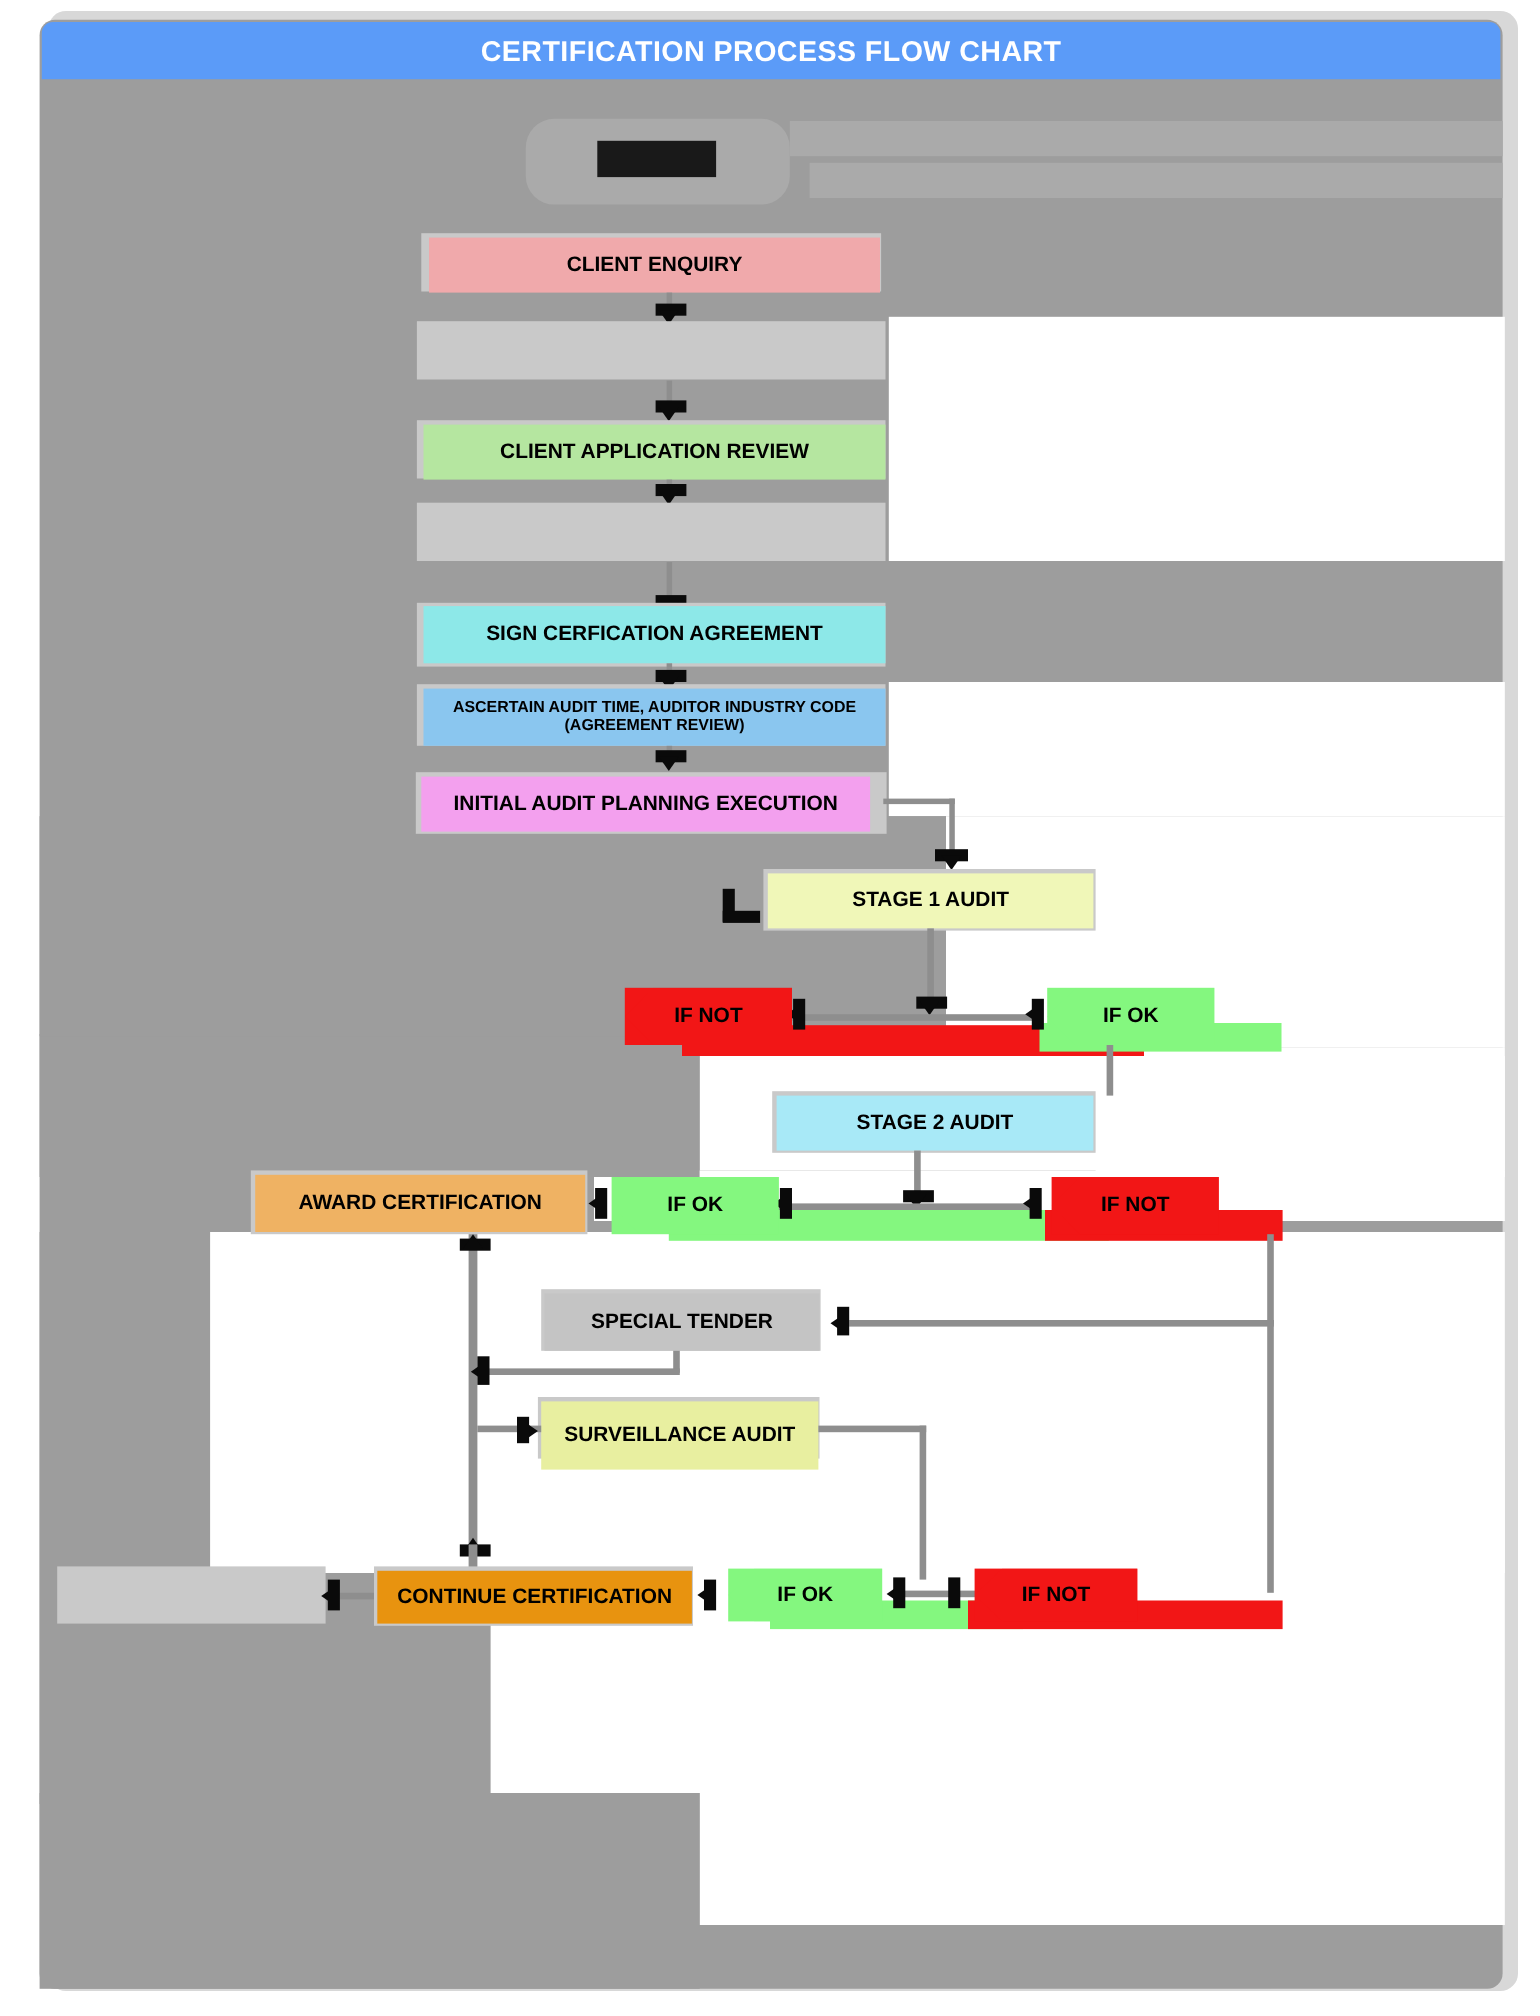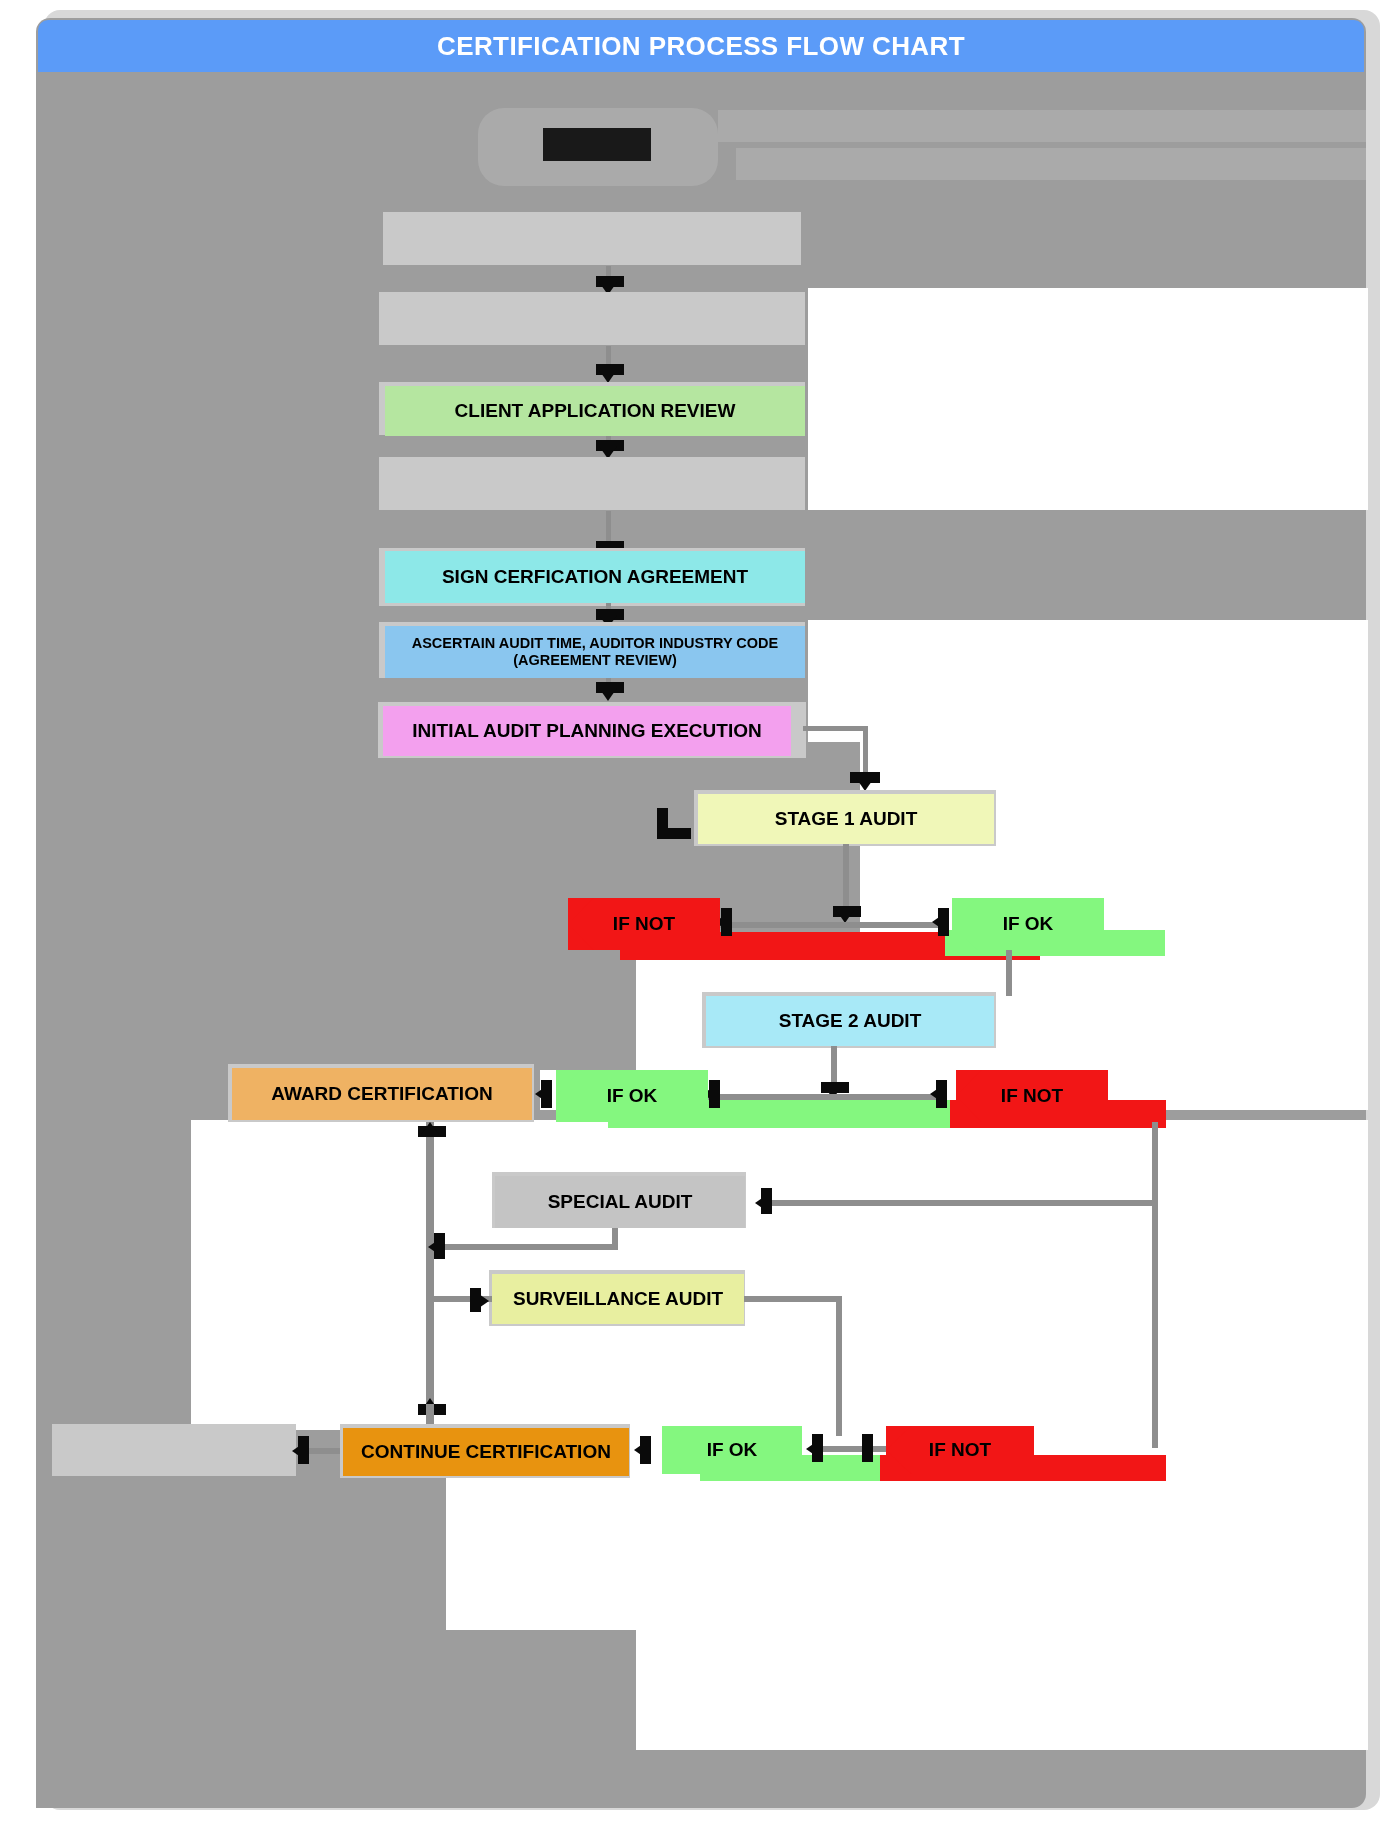--- a/index.html
+++ b/index.html
@@ -196,20 +196,21 @@
   <div class="title-bar">
     <span class="title-text">CERTIFICATION PROCESS FLOW CHART</span>
   </div>
 
   <div class="ph-round" style="left:478px; top:108px; width:240px; height:78px;"></div>
   <div class="ph-black" style="left:543px; top:128px; width:108px; height:33px;"></div>
   <div class="ph-bar" style="left:718px; top:110px; width:648px; height:32px;"></div>
   <div class="ph-bar" style="left:736px; top:148px; width:630px; height:32px;"></div>
 
   <div class="box-shadow" style="left:383px; top:212px; width:418px; height:53px;"></div>
+  <div class="box" style="left:390px; top:216px; width:410px; height:50px; background:#f0a9ab;">CLIENT ENQUIRY</div>
 
   <div class="ln" style="left:606px; top:266px; width:5px; height:22px;"></div>
   <div class="stub-h" style="left:596px; top:276px; width:28px;"></div>
   <div class="arrow-d" style="left:599px; top:282px;"></div>
 
   <div class="box-shadow" style="left:379px; top:292px; width:426px; height:53px;"></div>
 
   <div class="ln" style="left:606px; top:346px; width:5px; height:22px;"></div>
   <div class="stub-h" style="left:596px; top:364px; width:28px;"></div>
   <div class="arrow-d" style="left:599px; top:370px;"></div>
@@ -311,29 +312,29 @@
   <div class="ln" style="left:1152px; top:1122px; width:6px; height:82px;"></div>
   <div class="ln" style="left:772px; top:1200px; width:386px; height:6px;"></div>
   <div class="arrow-l" style="left:755px; top:1194px;"></div>
   <div class="stub-v" style="left:761px; top:1188px; height:26px;"></div>
 
   <div class="ln" style="left:426px; top:1122px; width:8px; height:288px;"></div>
   <div class="stub-h" style="left:418px; top:1126px; width:28px;"></div>
   <div class="arrow-u" style="left:421px; top:1122px;"></div>
 
   <div class="box-shadow" style="left:492px; top:1172px; width:254px; height:56px;"></div>
-  <div class="box" style="left:495px; top:1176px; width:250px; height:52px; background:#c4c4c4;">SPECIAL AUDIT</div>
+  <div class="box" style="left:495px; top:1176px; width:250px; height:52px; background:#c4c4c4;">SPECIAL TENDER</div>
 
   <div class="ln" style="left:612px; top:1228px; width:6px; height:20px;"></div>
   <div class="ln" style="left:444px; top:1244px; width:174px; height:6px;"></div>
   <div class="arrow-l" style="left:428px; top:1238px;"></div>
   <div class="stub-v" style="left:434px; top:1233px; height:26px;"></div>
 
   <div class="box-shadow" style="left:489px; top:1270px; width:256px; height:56px;"></div>
-  <div class="box" style="left:492px; top:1274px; width:252px; height:50px; background:#e8efa0;">SURVEILLANCE  AUDIT</div>
+  <div class="box" style="left:492px; top:1274px; width:252px; height:62px; background:#e8efa0;">SURVEILLANCE  AUDIT</div>
 
   <div class="ln" style="left:434px; top:1296px; width:58px; height:6px;"></div>
   <div class="arrow-r" style="left:476px; top:1292px;"></div>
   <div class="stub-v" style="left:470px; top:1288px; height:24px;"></div>
 
   <div class="ln" style="left:744px; top:1296px; width:98px; height:6px;"></div>
   <div class="ln" style="left:836px; top:1296px; width:6px; height:140px;"></div>
 
   <div class="stub-h" style="left:418px; top:1404px; width:28px;"></div>
   <div class="arrow-u" style="left:421px; top:1398px;"></div>

